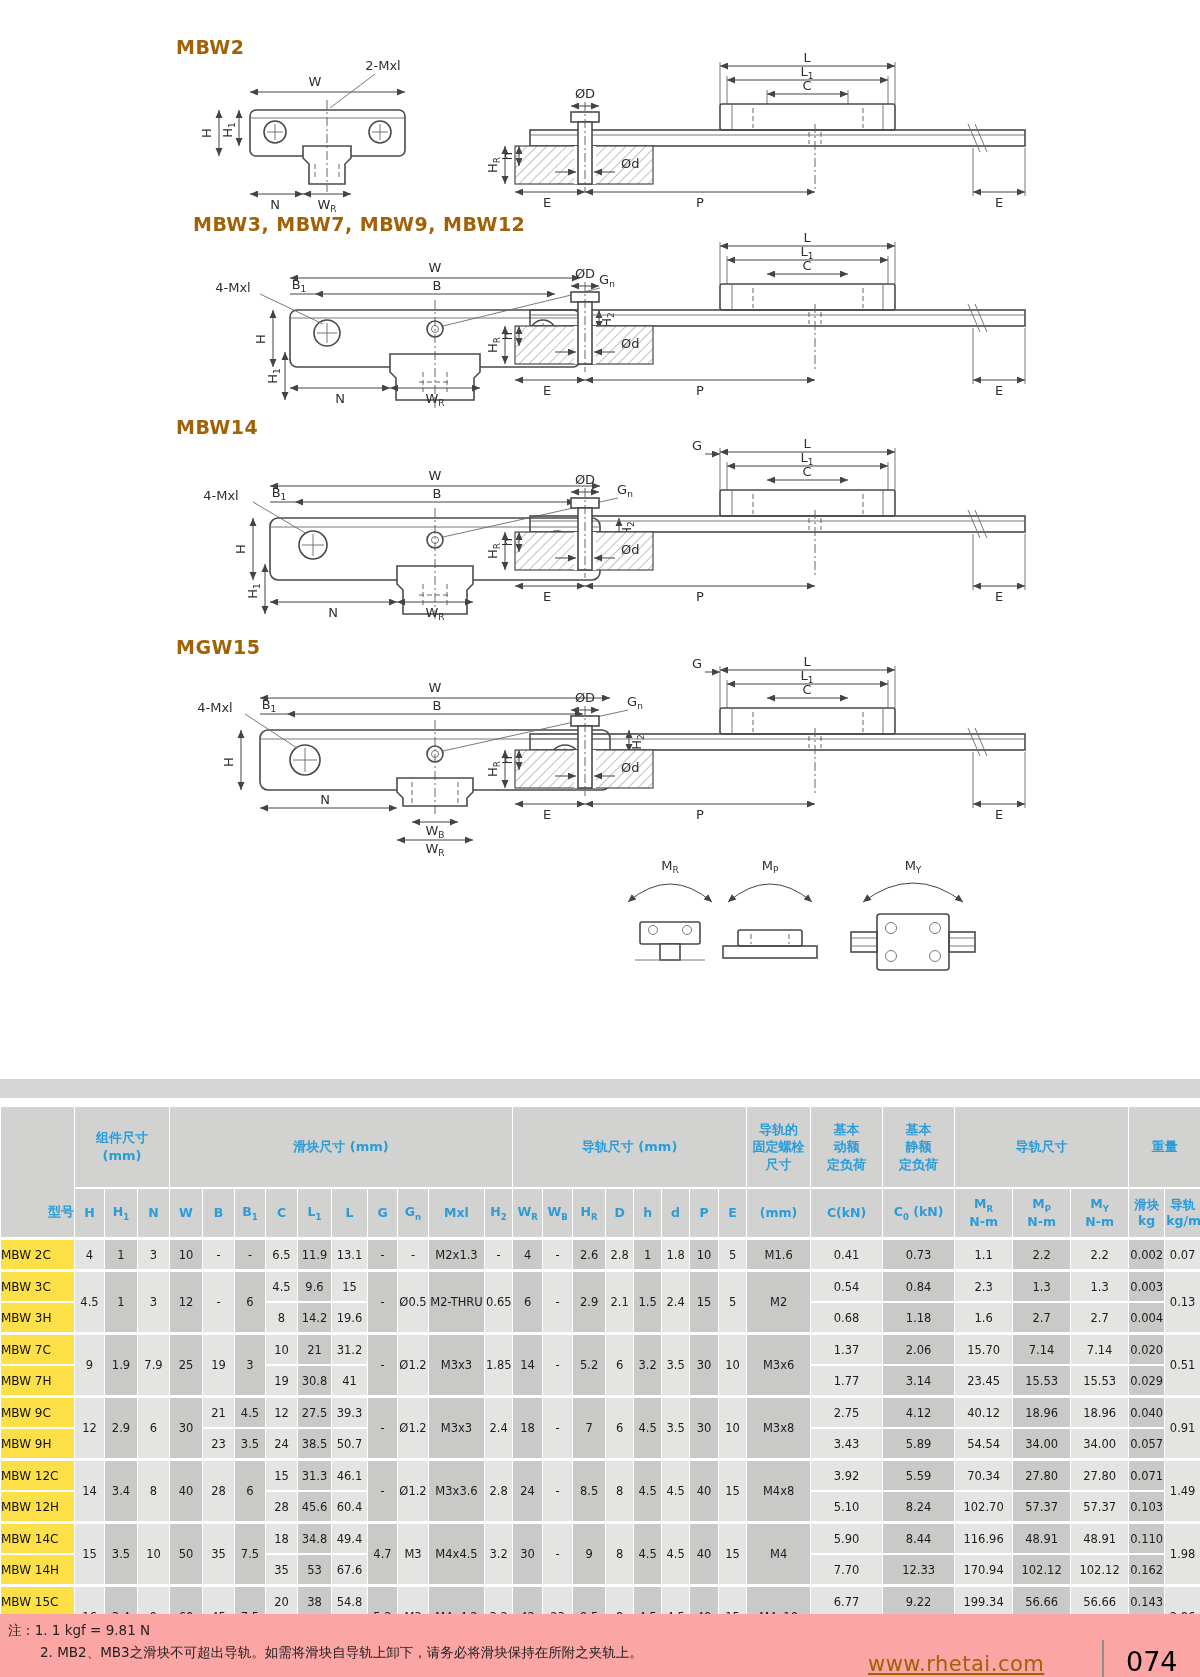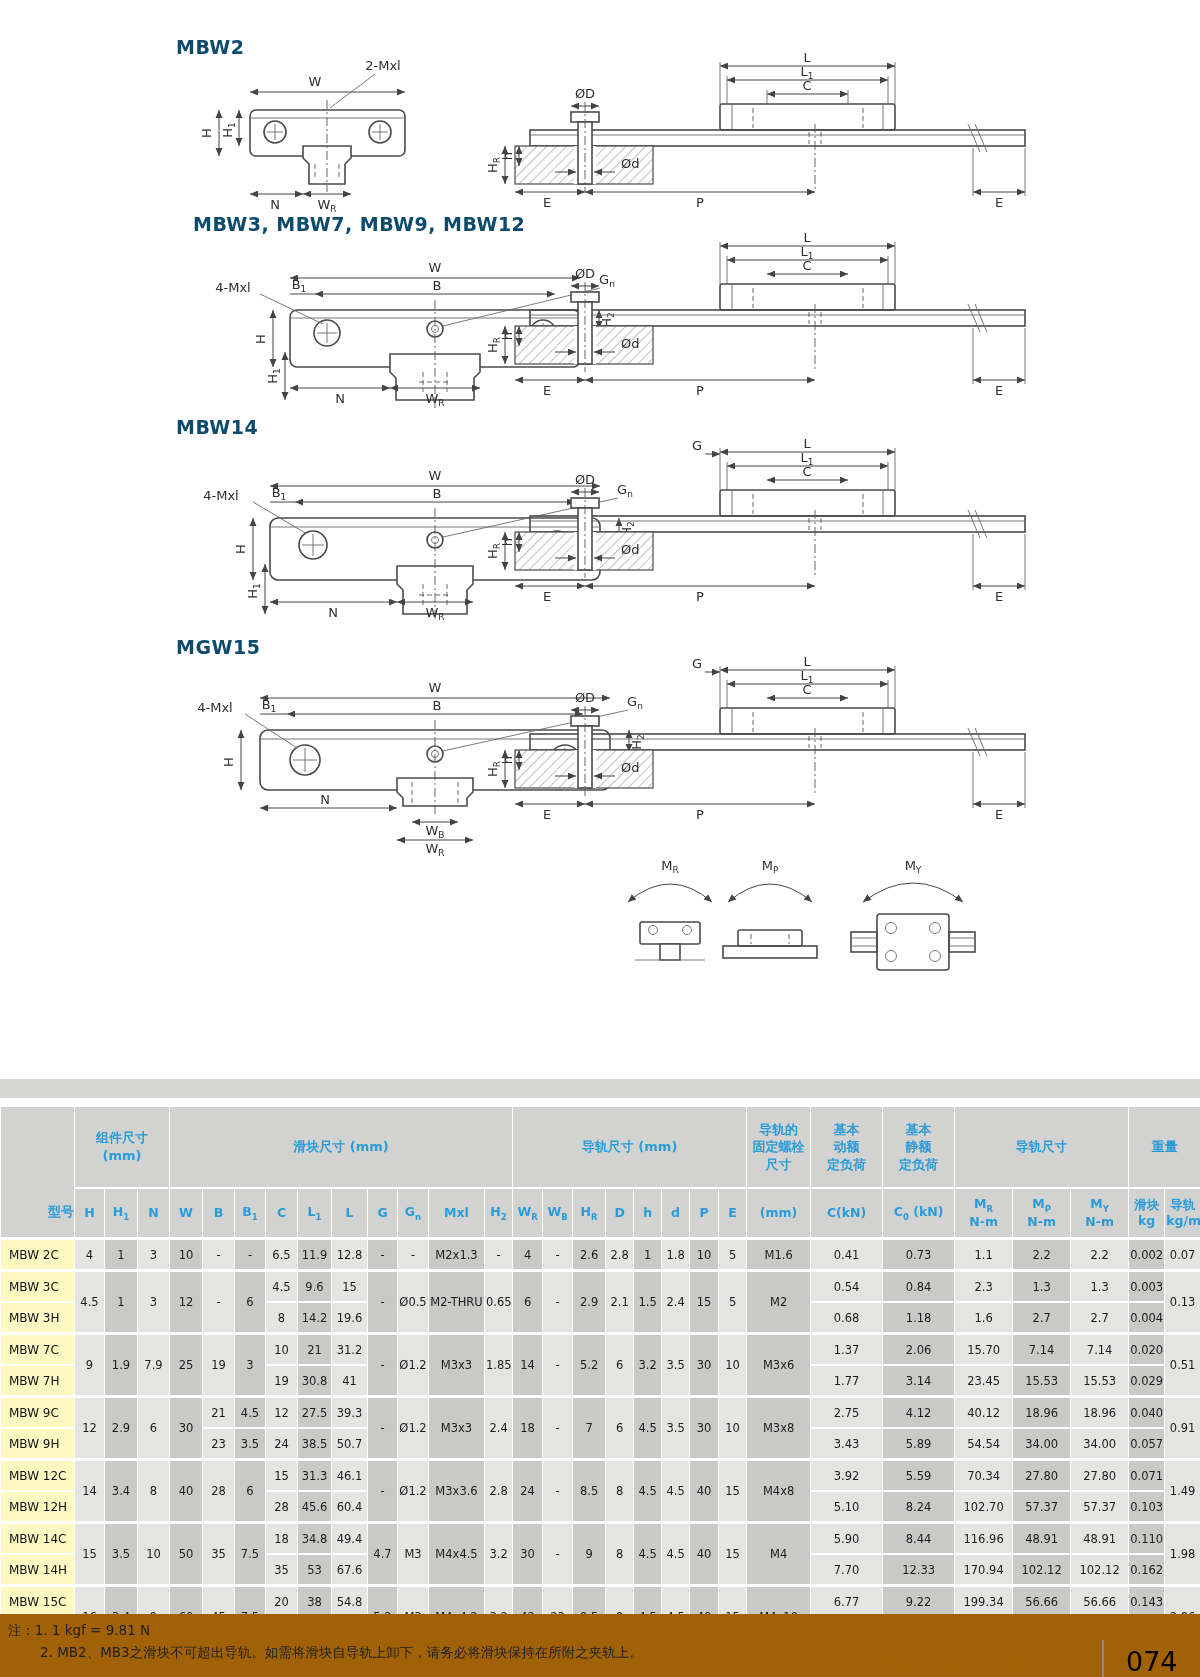--- a/index.html
+++ b/index.html
@@ -1,18 +1,18 @@
 <!DOCTYPE html>
 <html><head>
 <meta charset="utf-8">
 <style>
   html,body{margin:0;padding:0;}
   body{width:1200px;height:1677px;position:relative;overflow:hidden;background:#fff;
        font-family:"DejaVu Sans","Liberation Sans",sans-serif;}
-  .dtitle{position:absolute;color:#0c4a6e;font-size:19px;font-weight:bold;letter-spacing:.5px;white-space:nowrap;}
+  .dtitle{position:absolute;color:#a16207;font-size:19px;font-weight:bold;letter-spacing:.5px;white-space:nowrap;}
   #t1{left:176px;top:36px;}
   #t2{left:193px;top:213px;}
   #t3{left:176px;top:416px;}
   #t4{left:176px;top:636px;}
   .draw{position:absolute;}
   #svg1{left:175px;top:52px;}
   #svg2{left:175px;top:232px;}
   #svg3{left:175px;top:438px;}
   #svg4{left:175px;top:656px;}
   #svg5{left:555px;top:850px;}
@@ -31,24 +31,24 @@
   .gh{background:#d2d2d0;color:#2b9cd8;font-size:13px;font-weight:bold;white-space:pre-line;
       height:78px;border:1px solid #fff;border-bottom:2px solid #fff;vertical-align:middle;
       text-align:center;line-height:1.35;}
   .gh.model-h{text-align:right;vertical-align:bottom;padding:0 0 16px 14px;}
   .sh{background:#d2d2d0;color:#2b9cd8;font-size:12.5px;font-weight:bold;height:46px;
       border:1px solid #fff;text-align:center;vertical-align:middle;line-height:1.25;}
   .sh sub{font-size:8.5px;}
   td{height:27px;font-size:11.5px;color:#1c1c1c;text-align:center;vertical-align:middle;
      border-left:1px solid #fff;border-right:1px solid #fff;border-top:2px solid #fff;}
   tr.gs td{border-top:3px solid #fff;}
-  td.mc{background:#fef9c3;text-align:left;padding-left:8px;font-size:12px;color:#111;}
+  td.mc{background:#fde047;text-align:left;padding-left:0;font-size:12px;color:#111;}
   td.lc{background:#e4e4e2;}
   td.dc{background:#c9c9c7;}
-  .notes{position:absolute;left:0;top:1614px;width:1200px;height:63px;background:#a16207;}
+  .notes{position:absolute;left:0;top:1614px;width:1200px;height:63px;background:#fca5a5;}
   .note1{position:absolute;left:8px;top:8px;font-size:13.5px;color:#222;}
   .note2{position:absolute;left:40px;top:30px;font-size:13.5px;color:#222;}
   .site{position:absolute;left:868px;top:1652px;font-size:21px;color:#a16207;letter-spacing:.5px;text-decoration:underline;}
   .vbar{position:absolute;left:1102px;top:1640px;width:2px;height:37px;background:#8d8d8b;}
   .pagenum{position:absolute;left:1126px;top:1646px;font-size:27px;color:#000000;}
 </style>
 </head>
 <body>
 
 <div class="dtitle" id="t1">MBW2</div>
@@ -584,21 +584,21 @@
         <tr class="gs">
           <td class="mc">MBW 2C</td>
           <td class="lc">4</td>
           <td class="dc">1</td>
           <td class="lc">3</td>
           <td class="dc">10</td>
           <td class="lc">-</td>
           <td class="dc">-</td>
           <td class="lc">6.5</td>
           <td class="dc">11.9</td>
-          <td class="lc">12.8</td>
+          <td class="lc">13.1</td>
           <td class="dc">-</td>
           <td class="lc">-</td>
           <td class="dc">M2x1.3</td>
           <td class="lc">-</td>
           <td class="dc">4</td>
           <td class="lc">-</td>
           <td class="dc">2.6</td>
           <td class="lc">2.8</td>
           <td class="dc">1</td>
           <td class="lc">1.8</td>

